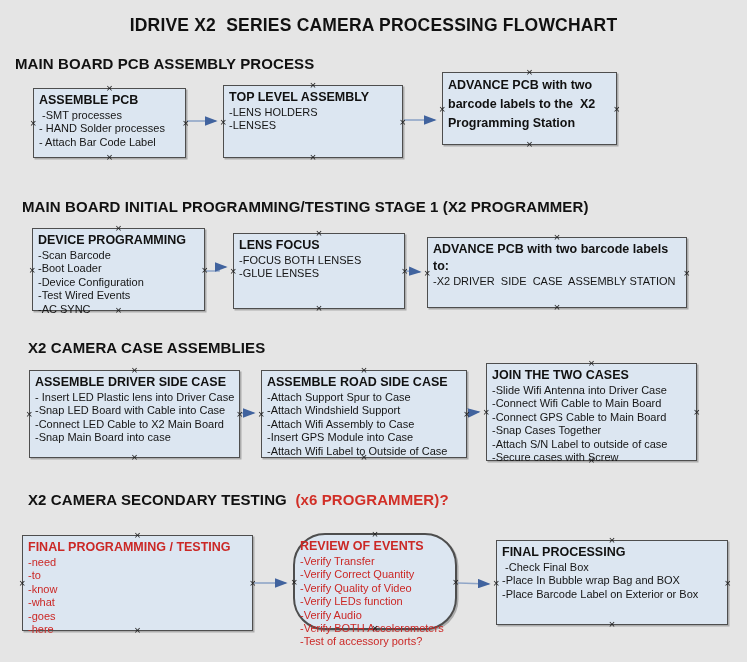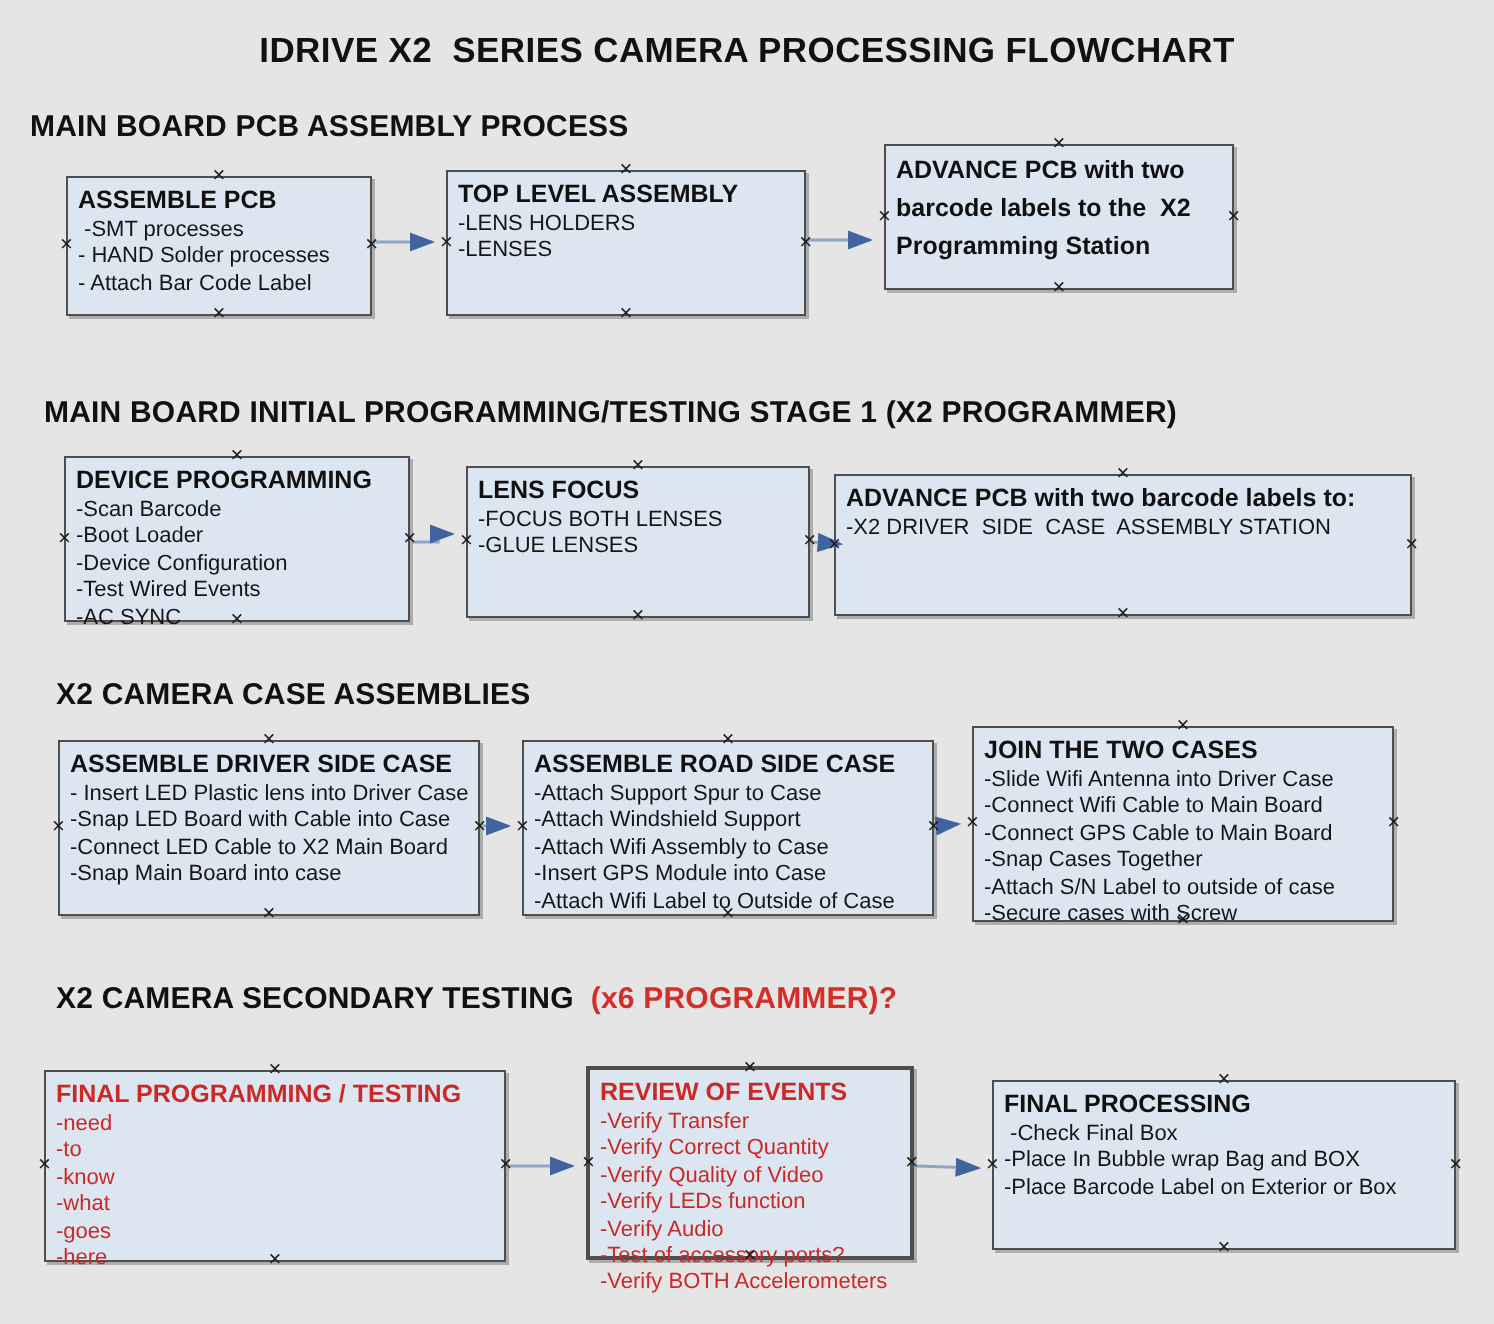--- a/index.html
+++ b/index.html
@@ -16,21 +16,21 @@
     position:absolute; font-size:15px; font-weight:bold; color:#111;
     white-space:pre-wrap; letter-spacing:0.1px;
   }
   .sec-heading .hl { color:#d12f27; }
 
   .fbox {
     position:absolute; background:#dce6f1; border:1px solid #4e4e4e;
     box-shadow:1.5px 1.5px 0 rgba(125,125,125,0.55);
     padding:3px 4px 0 5px; box-sizing:border-box;
   }
-  .fbox.thick { border-width:2px; }
+  .fbox.thick { border-width:2px;border-radius:32px; }
   .fbox-title {
     font-size:12.5px; font-weight:bold; line-height:1.35; color:#111;
     white-space:pre-wrap;
   }
   .fbox.tall-title .fbox-title { line-height:1.5; }
   .fitem {
     font-size:11px; line-height:13.4px; color:#151515; white-space:pre;
   }
   .fbox.red-box .fbox-title, .fbox.red-box .fitem { color:#cb2826; }
 
@@ -101,21 +101,21 @@
 
   <div class="fbox" style="left:233px; top:233px; width:172px; height:76px;">
     <div class="side-h"></div>
     <div class="fbox-title">LENS FOCUS</div>
     <div class="fbox-items">
         <div class="fitem">-FOCUS BOTH LENSES</div>
         <div class="fitem">-GLUE LENSES</div>
       </div>
   </div>
 
-  <div class="fbox" style="left:417px; top:237px; width:289px; height:71px;">
+  <div class="fbox" style="left:427px; top:237px; width:260px; height:71px;">
     <div class="side-h"></div>
     <div class="fbox-title">ADVANCE PCB with two barcode labels to:</div>
     <div class="fbox-items">
         <div class="fitem">-X2 DRIVER  SIDE  CASE  ASSEMBLY STATION</div>
       </div>
   </div>
 
   <div class="fbox" style="left:29px; top:370px; width:211px; height:88px;">
     <div class="side-h"></div>
     <div class="fbox-title">ASSEMBLE DRIVER SIDE CASE</div>
@@ -167,22 +167,22 @@
 
   <div class="fbox red-box thick" style="left:293px; top:533px; width:164px; height:97px;">
     <div class="side-h"></div>
     <div class="fbox-title">REVIEW OF EVENTS</div>
     <div class="fbox-items">
         <div class="fitem">-Verify Transfer</div>
         <div class="fitem">-Verify Correct Quantity</div>
         <div class="fitem">-Verify Quality of Video</div>
         <div class="fitem">-Verify LEDs function</div>
         <div class="fitem">-Verify Audio</div>
+        <div class="fitem">-Verify BOTH Accelerometers</div>
         <div class="fitem">-Test of accessory ports?</div>
-        <div class="fitem">-Verify BOTH Accelerometers</div>
       </div>
   </div>
 
   <div class="fbox" style="left:496px; top:540px; width:232px; height:85px;">
     <div class="side-h"></div>
     <div class="fbox-title">FINAL PROCESSING</div>
     <div class="fbox-items">
         <div class="fitem"> -Check Final Box</div>
         <div class="fitem">-Place In Bubble wrap Bag and BOX</div>
         <div class="fitem">-Place Barcode Label on Exterior or Box</div>

